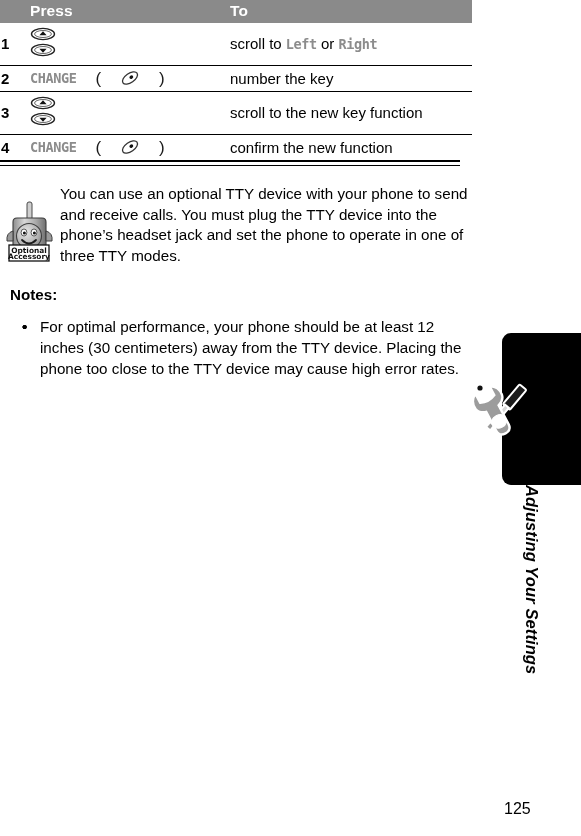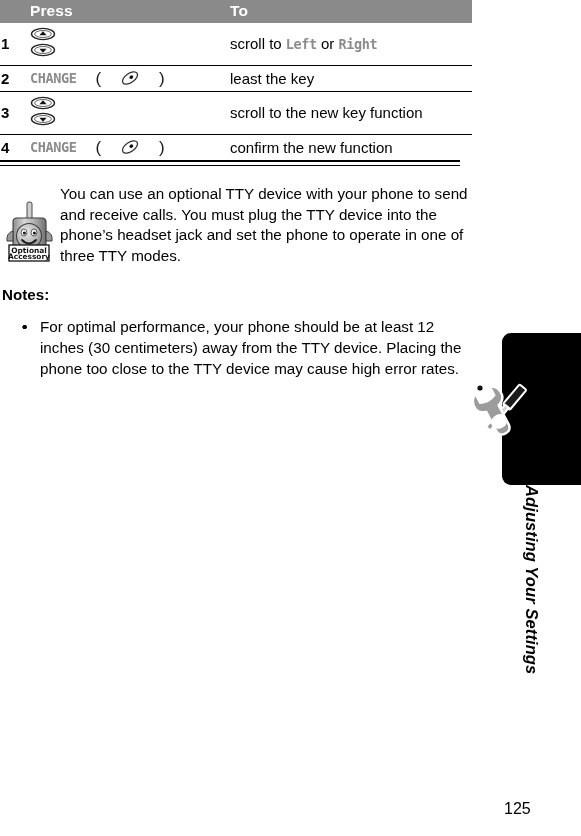--- a/index.html
+++ b/index.html
@@ -140,21 +140,21 @@
   .body-text {
     font-size: 15.2px;
     line-height: 20.6px;
     color: #000;
   }
 
   
   .notes-label {
     font-size: 15.2px;
     font-weight: bold;
-    margin: 20px 0 0 2px;
+    margin: 20px 0 0 10px;
   }
   .bullets {
     margin: 8px 0 0 0;
     padding: 0;
     list-style: none;
   }
   .bullets li {
     position: relative;
     padding-left: 40px;
     margin-bottom: 14px;
@@ -257,21 +257,21 @@
                 <svg width="20" height="18" viewBox="0 0 20 18">
                   <g transform="rotate(-35 10 9)">
                     <ellipse cx="10" cy="9" rx="8.6" ry="4.6" fill="#ffffff" stroke="#333333" stroke-width="1.3"></ellipse>
                     <ellipse cx="11.6" cy="9" rx="2.0" ry="1.7" fill="#111111"></ellipse>
                   </g>
                 </svg>
               </span>
               <span class="paren">)</span>
             </span>
           </td>
-          <td class="cell-to">least the key</td>
+          <td class="cell-to">number the key</td>
         </tr>
 
         <tr>
           <td class="cell-num">3</td>
           <td class="cell-press">
             <span class="scrollkey">
               <svg width="26" height="30" viewBox="0 0 26 30">
                 <ellipse cx="13" cy="7" rx="11.5" ry="5.6" fill="#ffffff" stroke="#222222" stroke-width="1.4"></ellipse>
                 <ellipse cx="13" cy="7" rx="8.4" ry="3.5" fill="none" stroke="#555555" stroke-width="0.9"></ellipse>
                 <polygon points="13,4.2 16.6,8.2 9.4,8.2" fill="#111111"></polygon>

